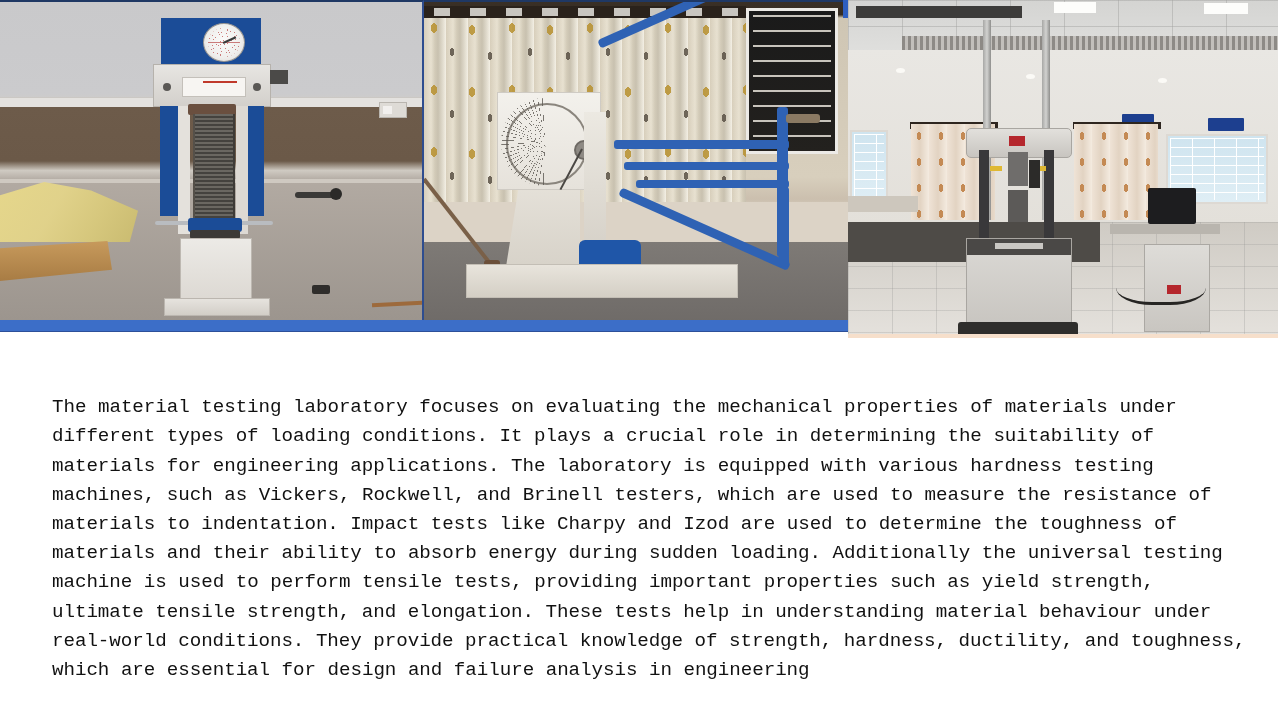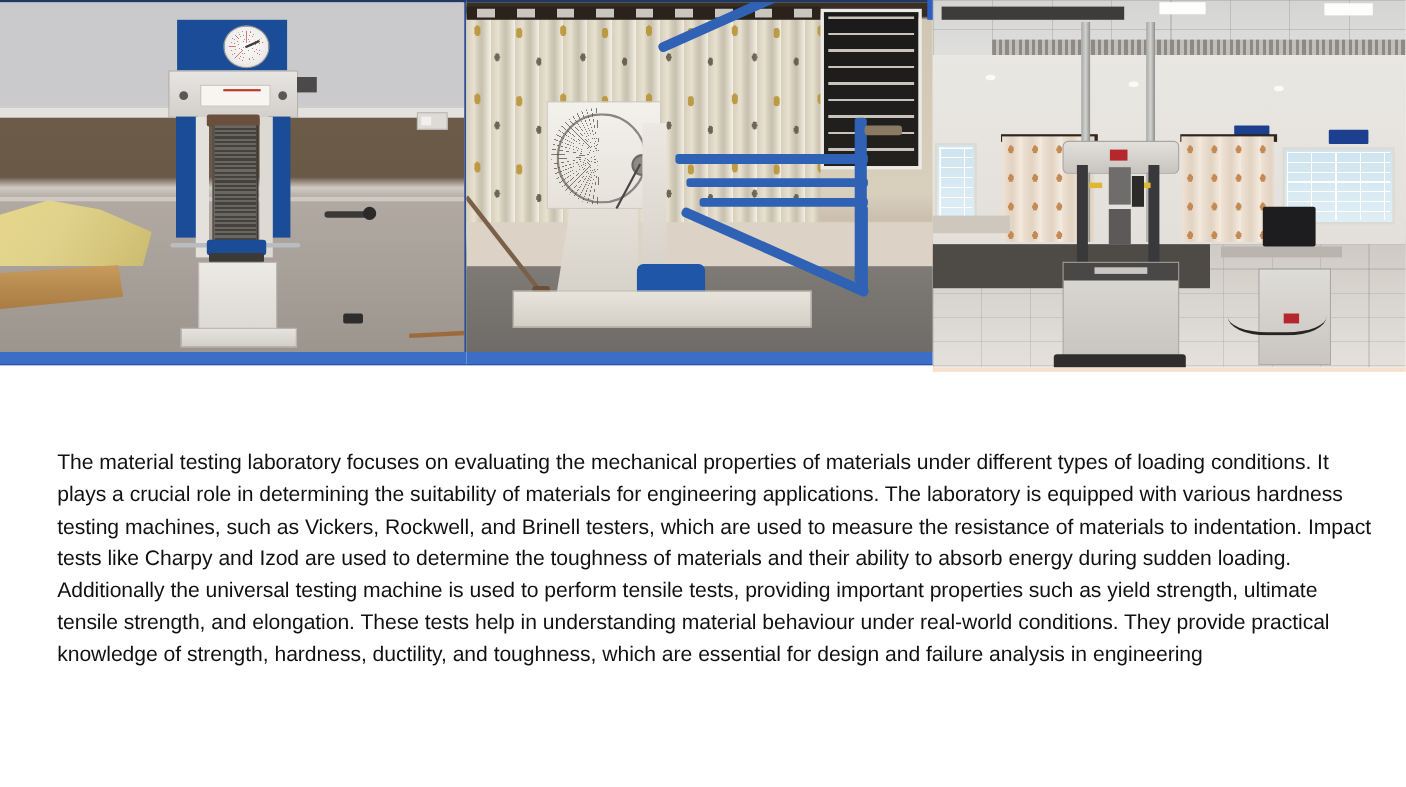--- a/index.html
+++ b/index.html
@@ -373,23 +373,23 @@
   .utm-table { position: absolute; left: 262px; top: 224px; width: 110px; height: 10px; background: #b9b5ae; }
   .utm-cables {
     position: absolute; left: 268px; top: 262px; width: 90px; height: 40px;
     border-bottom: 3px solid #262523; border-radius: 0 0 40% 40%;
   }
 
   
   .body-text {
     position: absolute;
     left: 52px;
-    top: 387px;
+    top: 374px;
     width: 1200px;
-    font-family: Liberation Sans, sans-serif;
+    font-family: Liberation Mono, monospace;
     font-size: 19.2px;
     line-height: 29.2px;
     color: #111111;
     text-align: left;
     letter-spacing: -0.05px;
     word-spacing: 0.1px;
   }
 </style>
 </head>
 <body>

